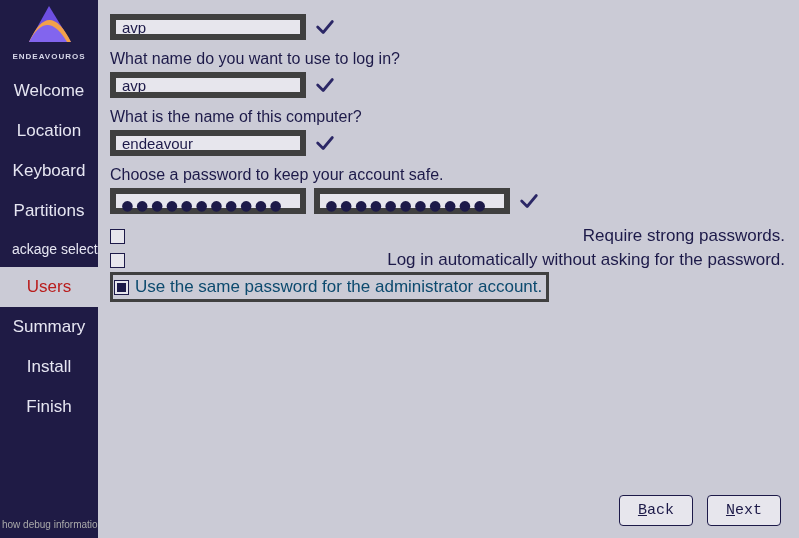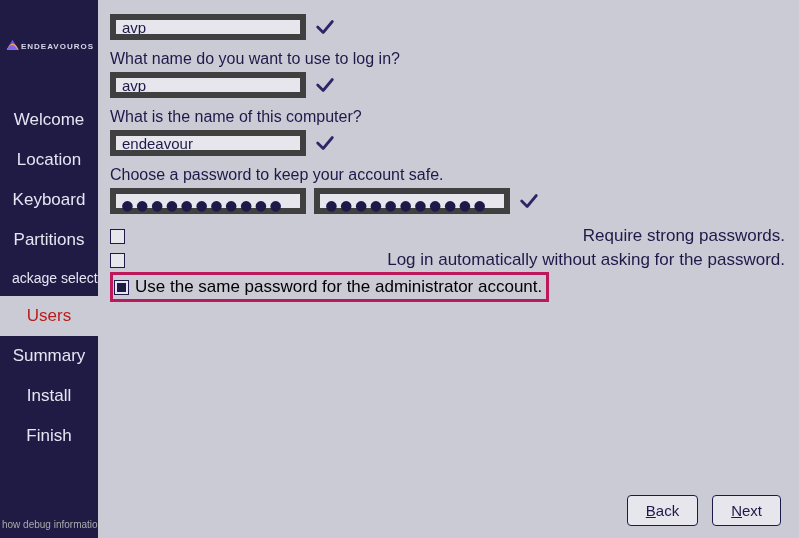--- a/index.html
+++ b/index.html
@@ -11,23 +11,23 @@
       overflow: hidden;
     }
     .sidebar {
       width: 98px;
       background: #1f1b45;
       display: flex;
       flex-direction: column;
       color: #fff;
     }
     .logo-area {
-      padding: 20px 4px;
-      display: flex;
-      flex-direction: row;
+      padding: 0 4px;
+      display: flex;
+      flex-direction: column;
       align-items: center;
     }
     .logo-area svg { width: 60px; height: 50px; }
     .brand {
       font-size: 8px;
       letter-spacing: 1px;
       color: #d6d6e8;
       margin-top: 2px;
       font-weight: bold;
     }
@@ -92,44 +92,44 @@
       align-items: center;
       justify-content: center;
       flex-shrink: 0;
     }
     .cb.checked::after {
       content: "";
       width: 9px; height: 9px;
       background: #1d1a49;
     }
     .highlight-box {
-      border: 3px solid #be185d;
+      border: 3px solid #404040;
       display: inline-flex;
       align-items: center;
       gap: 6px;
       padding: 2px 4px 2px 1px;
       font-size: 17px;
-      color: #000000;
+      color: #0c4a6e;
     }
     .button-bar {
       margin-top: auto;
       display: flex;
       justify-content: flex-end;
       gap: 14px;
       padding: 10px 4px 12px 0;
     }
     .btn {
       background: #e7e6ed;
       border: 1px solid #1d1a49;
       border-radius: 4px;
       padding: 6px 18px;
       font-size: 15px;
       color: #1d1a49;
       cursor: pointer;
-      font-family: Liberation Sans, sans-serif;
+      font-family: Liberation Mono, monospace;
     }
     .btn .ul { text-decoration: underline; }
     .dots {
       font-family: monospace;
       letter-spacing: 4px;
       font-size: 18px;
       line-height: 18px;
       color: #1d1a49;
     }
   </style>

